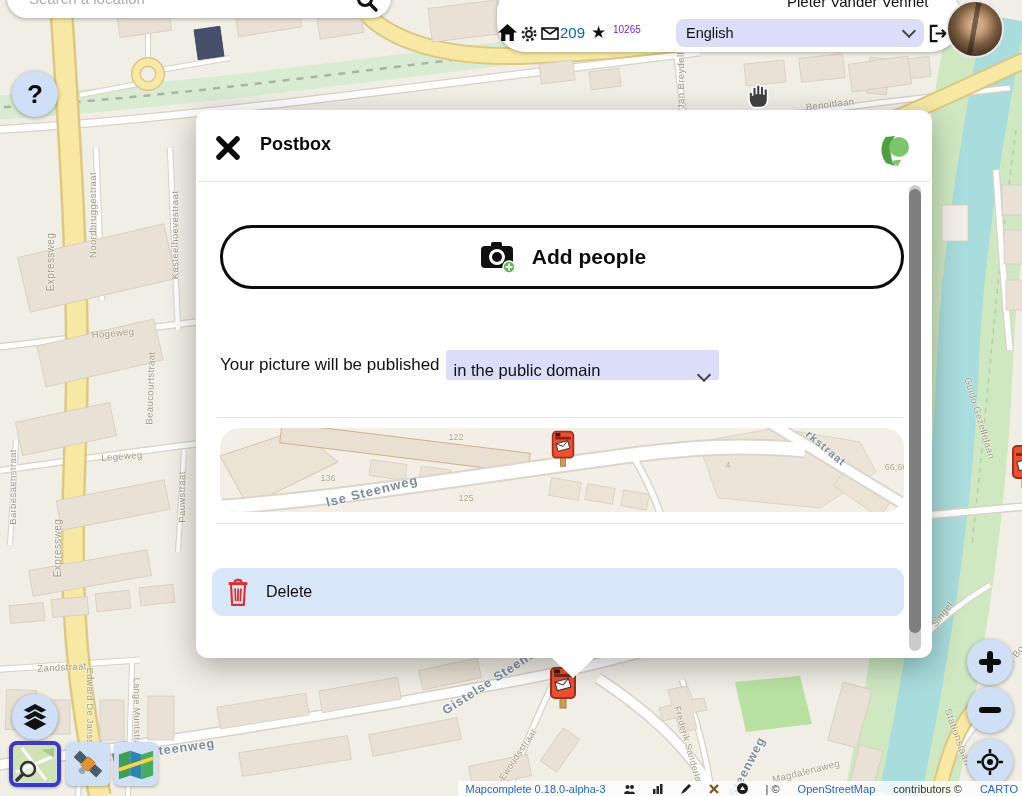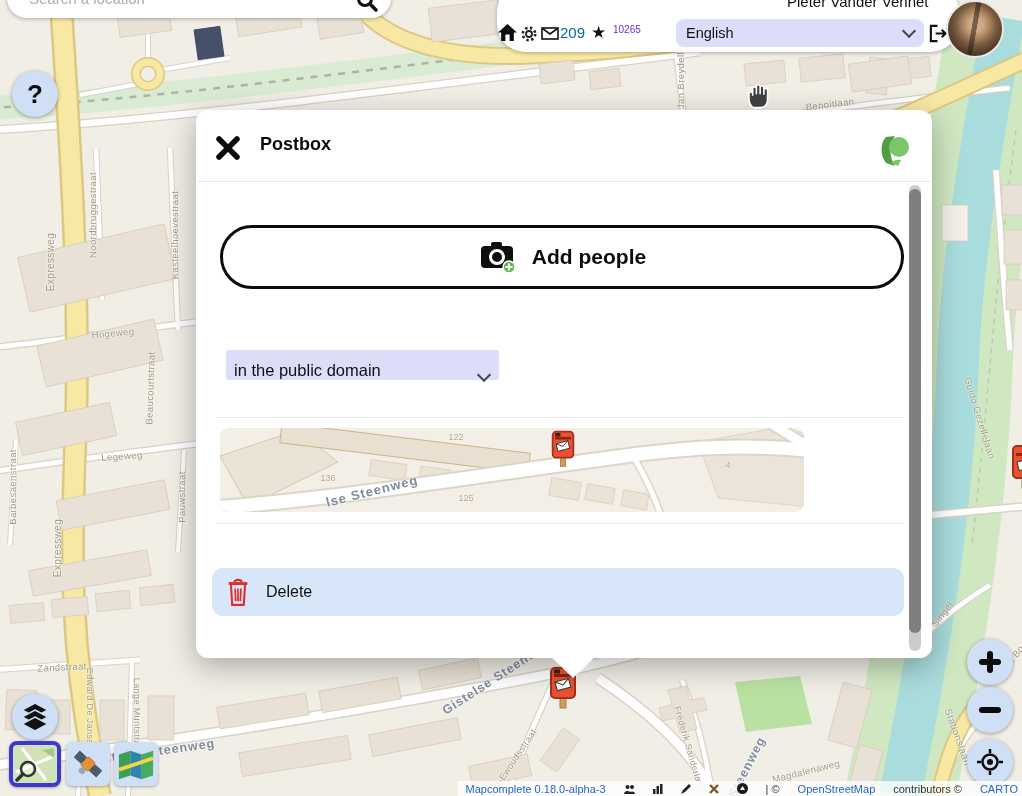--- a/index.html
+++ b/index.html
@@ -41,21 +41,21 @@
   #modal-tail{position:absolute;left:551px;top:657px;width:0;height:0;border-left:22px solid transparent;
     border-right:22px solid transparent;border-top:21px solid #fff;z-index:10}
   #popup-title{position:absolute;left:64px;top:24px;font-size:18px;font-weight:bold;color:#0c0c0c}
   .divider{position:absolute;left:2px;right:2px;height:1px;background:#e7e7e7}
   #addimg{position:absolute;left:24px;top:115px;width:684px;height:64px;border:3.5px solid #0c0c0c;border-radius:33px;
     box-sizing:border-box;background:#fff;display:flex;align-items:center;justify-content:center;gap:14px}
   #addimg span.lbl{font-size:21px;font-weight:bold;color:#0c0c0c}
   #licnote{position:absolute;left:36px;top:188px;width:664px;text-align:center;font-size:13.4px;color:#161616;line-height:27px}
   #pubrow{position:absolute;left:24px;top:240px;height:30px;display:flex;align-items:center;font-size:17px;color:#111}
   #licsel{margin-left:6px;width:273px;height:30px;background:#dcdef9;border-radius:3px;display:flex;align-items:flex-end;font-size:16.5px}
-  #minimap{position:absolute;left:24px;top:318px;width:584px;height:84px;border-radius:9px;overflow:hidden;background:#f3efe6}
+  #minimap{position:absolute;left:24px;top:318px;width:684px;height:84px;border-radius:20px;overflow:hidden;background:#f3efe6}
   #delrow{position:absolute;left:16px;top:458px;width:692px;height:48px;background:#d8e6fa;border-radius:11px;
     display:flex;align-items:center}
   #delrow .lbl{font-size:16px;color:#111;margin-left:16px}
   #sbtrack{position:absolute;left:713px;top:75px;width:12px;height:466px;background:#cbcbcb;border-radius:7px}
   #sbthumb{position:absolute;left:0;top:4px;width:12px;height:444px;background:#7f7f7f;border-radius:7px}
   #attrib{position:absolute;right:0;bottom:0;height:15px;background:rgba(255,255,255,.78);z-index:6;
     display:flex;align-items:center;font-size:11px;color:#333;padding:0 4px 0 8px;gap:18px;white-space:nowrap}
   #attrib a{color:#2266cc;text-decoration:none}
   .mkr{position:absolute;z-index:3}
 </style>
@@ -327,20 +327,21 @@
           <circle cx="19" cy="17" r="6.5" fill="#0f0f0f" stroke="#fff" stroke-width="3"></circle>
           <circle cx="31" cy="27" r="6" fill="#62b856" stroke="#fff" stroke-width="1.5"></circle>
           <path d="M31 23.5 V30.5 M27.5 27 H34.5" stroke="#fff" stroke-width="1.8"></path>
         </svg>
       </span>
       <span class="lbl">Add people</span>
     </div>
 
 
     <div id="pubrow">
+      <span>Your picture will be published</span>
       <span id="licsel">
         <span style="margin-left:8px">in the public domain</span>
         <span style="margin-left:auto;margin-right:10px" class="chev"></span>
       </span>
     </div>
 
     <div class="divider" style="top:307px;left:20px;right:28px"></div>
 
     <div id="minimap">
       <svg width="684" height="84" viewBox="0 0 684 84">

